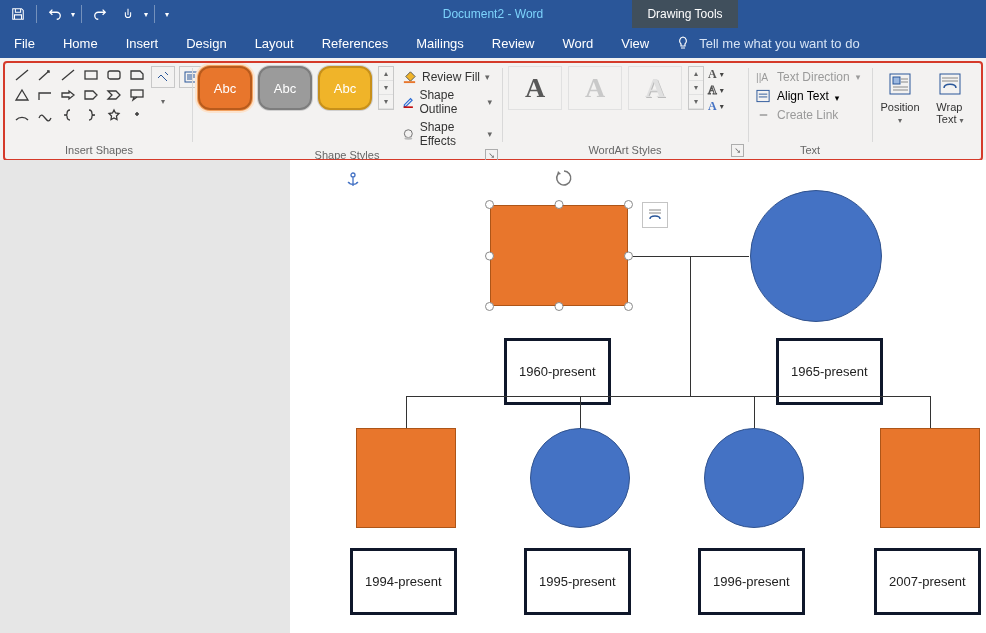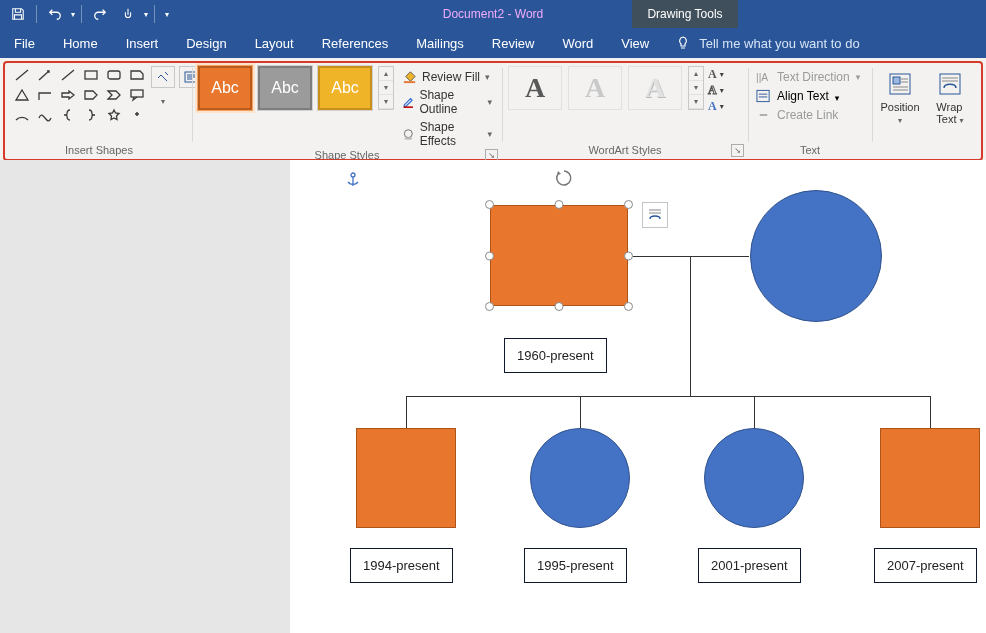--- a/index.html
+++ b/index.html
@@ -3,21 +3,21 @@
 <meta charset="utf-8">
 <style>
 * { margin: 0; padding: 0; box-sizing: border-box; font-family: "Segoe UI", Arial, sans-serif; }
 body { background: #e6e6e6; width: 986px; height: 633px; overflow: hidden; position: relative; }
 
 
 .titlebar { height: 28px; background: #2a5699; display: flex; align-items: center; color: white; font-size: 12px; position: relative; }
 .qat { display: flex; align-items: center; gap: 4px; padding-left: 6px; }
 .qat-btn { width: 24px; height: 24px; display:flex;align-items:center;justify-content:center;color:white;cursor:pointer;}
 .qat-sep { width:1px; height:18px; background: rgba(255,255,255,0.35); margin:0 2px;}
-.win-title { position:absolute; left:50%; transform:translateX(-50%); color:#f0abfc; }
+.win-title { position:absolute; left:50%; transform:translateX(-50%); color:#7dd3fc; }
 .context-tab-holder { position:absolute; left:632px; top:0; height:28px; width:106px; background:#404f5c; color:white; display:flex;align-items:center;justify-content:center;font-size:12px;}
 
 
 .menubar { height: 30px; background: #2a5699; display:flex; align-items:stretch; color:white; font-size:13px; }
 .menu-item { padding: 0 14px; display:flex;align-items:center;cursor:pointer; }
 .menu-item.active { background:#505b69; }
 .tell-me { display:flex;align-items:center;gap:8px;padding-left:12px;color:#d5e3f5;}
 
 
 .ribbon-wrap { background:#f3f2f1; border-bottom:1px solid #d4d4d4; padding:3px 3px 0 3px;}
@@ -33,21 +33,21 @@
 .shape-grid { display:grid; grid-template-columns: repeat(6, 20px); grid-auto-rows:18px; gap:2px 3px; }
 .shape-cell { display:flex;align-items:center;justify-content:center; }
 .shape-cell svg { stroke:#3a3a3a; fill:none; stroke-width:1.3; }
 .mini-col { display:flex;flex-direction:column;gap:2px; }
 .mini-btn { width:24px;height:22px;border:1px solid transparent;display:flex;align-items:center;justify-content:center;}
 .mini-btn.box { border:1px solid #c8c8c8;}
 .mini-btn svg { stroke:#3a3a3a; fill:#3a3a3a; }
 
 
 .style-gallery { display:flex; gap:6px; align-items:center;}
-.style-swatch { width:54px;height:44px;border:2px solid #fff; border-radius:0;display:flex;align-items:center;justify-content:center;color:white;font-size:16px; box-shadow:0 0 0 1px #d0d0d0;}
+.style-swatch { width:54px;height:44px;border:2px solid #fff; border-radius:12px;display:flex;align-items:center;justify-content:center;color:white;font-size:13px; box-shadow:0 0 0 1px #d0d0d0;}
 .style-swatch.sel { box-shadow:0 0 0 1px #f2a15f, 0 0 0 3px #fce3cd; }
 .sw-orange{background:#e8762c;border-color:#b85b1c;}
 .sw-gray{background:#9b9b9b;border-color:#7d7d7d;}
 .sw-yellow{background:#f0b429;border-color:#c8901a;}
 .spin-col{display:flex;flex-direction:column;border:1px solid #c8c8c8;}
 .spin-col div{width:14px;height:14px;font-size:8px;text-align:center;line-height:13px;color:#666;border-bottom:1px solid #e1e1e1;cursor:pointer;}
 .shape-opts{display:flex;flex-direction:column;gap:2px;padding-top:2px;}
 .shape-opt{display:flex;align-items:center;gap:5px;font-size:12px;color:#333;padding:1px 4px;cursor:pointer;}
 .shape-opt svg{width:15px;height:15px;}
 
@@ -81,21 +81,21 @@
 
 .sel-box{position:absolute;left:195px;top:40px;width:148px;height:111px;}
 .sel-shape{position:absolute;inset:5px;background:#e8762c;border:1px solid #ad5518;}
 .handle{position:absolute;width:9px;height:9px;background:white;border:1px solid #8a8a8a;border-radius:50%;}
 .h-tl{left:0;top:0;} .h-tr{right:0;top:0;} .h-bl{left:0;bottom:0;} .h-br{right:0;bottom:0;}
 .h-t{left:50%;top:0;transform:translateX(-50%);} .h-b{left:50%;bottom:0;transform:translateX(-50%);}
 .h-l{left:0;top:50%;transform:translateY(-50%);} .h-r{right:0;top:50%;transform:translateY(-50%);}
 .layout-pop{position:absolute;left:352px;top:42px;width:26px;height:26px;border:1px solid #c4c4c4;background:white;display:flex;align-items:center;justify-content:center;}
 
 .circle1{position:absolute;left:460px;top:30px;width:132px;height:132px;border-radius:50%;background:#4472c4;border:1px solid #31538f;}
-.label-box{position:absolute;border:1px solid #0f172a;background:white;font-size:13px;padding:9px 12px;color:#222;}
+.label-box{position:absolute;border:3px solid #0f172a;background:white;font-size:13px;padding:23px 12px;color:#222;}
 
 .conn-h1{position:absolute;border-top:1.2px solid #333;}
 .conn-v{position:absolute;border-left:1.2px solid #333;}
 
 .child-rect{position:absolute;width:100px;height:100px;background:#e8762c;border:1px solid #ad5518;}
 .child-circ{position:absolute;width:100px;height:100px;border-radius:50%;background:#4472c4;border:1px solid #31538f;}
 
 </style>
 </head>
 <body>
@@ -442,33 +442,34 @@
       <svg width="18" height="18" viewBox="0 0 18 18">
           <path d="M4 13c0-4 10-4 10 0" fill="none" stroke="#2a5699" stroke-width="1.4"></path>
           <line x1="3" y1="4" x2="15" y2="4" stroke="#888"></line>
           <line x1="3" y1="7" x2="15" y2="7" stroke="#888"></line>
         </svg>
     </div>
 
     <div class="circle1"></div>
 
     <div class="label-box" style="left:214px;top:178px">1960-present</div>
+    <div class="label-box" style="left:486px;top:178px">1965-present</div>
 
     <div class="conn-h1" style="left:343px;top:96px;width:116px"></div>
     <div class="conn-v" style="left:400px;top:96px;height:140px"></div>
     <div class="conn-h1" style="left:116px;top:236px;width:524px"></div>
     <div class="conn-v" style="left:116px;top:236px;height:32px"></div>
     <div class="conn-v" style="left:290px;top:236px;height:32px"></div>
     <div class="conn-v" style="left:464px;top:236px;height:32px"></div>
     <div class="conn-v" style="left:640px;top:236px;height:32px"></div>
 
     <div class="child-rect" style="left:66px;top:268px"></div>
     <div class="child-circ" style="left:240px;top:268px"></div>
     <div class="child-circ" style="left:414px;top:268px"></div>
     <div class="child-rect" style="left:590px;top:268px"></div>
 
     <div class="label-box" style="left:60px;top:388px">1994-present</div>
     <div class="label-box" style="left:234px;top:388px">1995-present</div>
-    <div class="label-box" style="left:408px;top:388px">2001-present</div>
+    <div class="label-box" style="left:408px;top:388px">1996-present</div>
     <div class="label-box" style="left:584px;top:388px">2007-present</div>
 
   </div>
 </div>
 
 </body></html>

